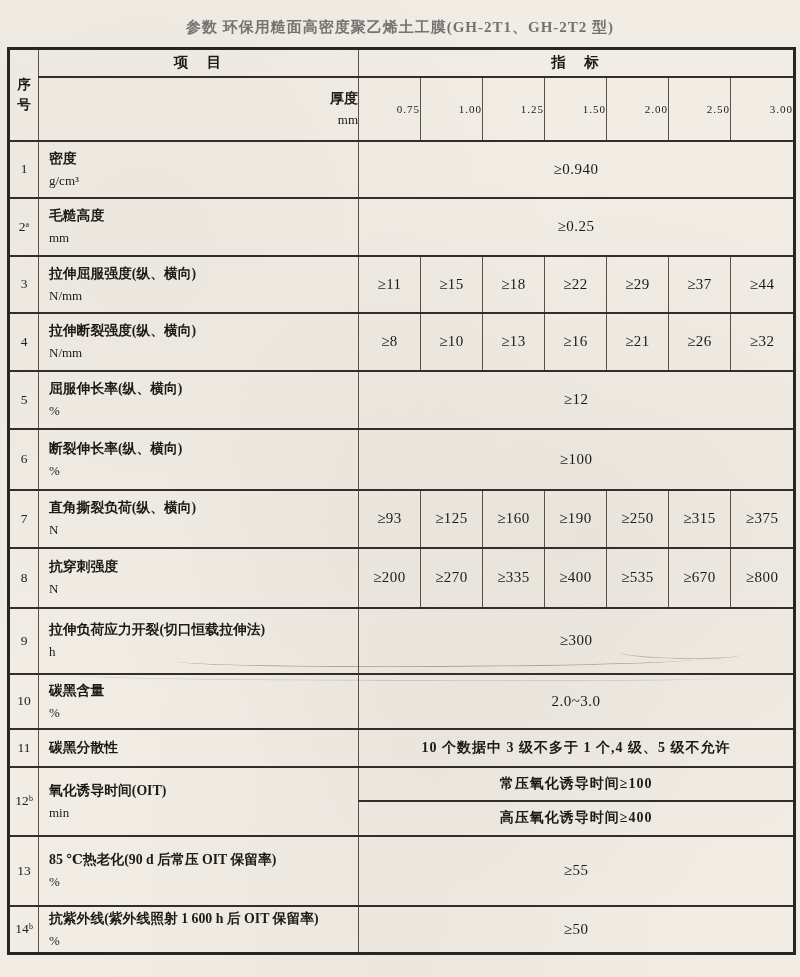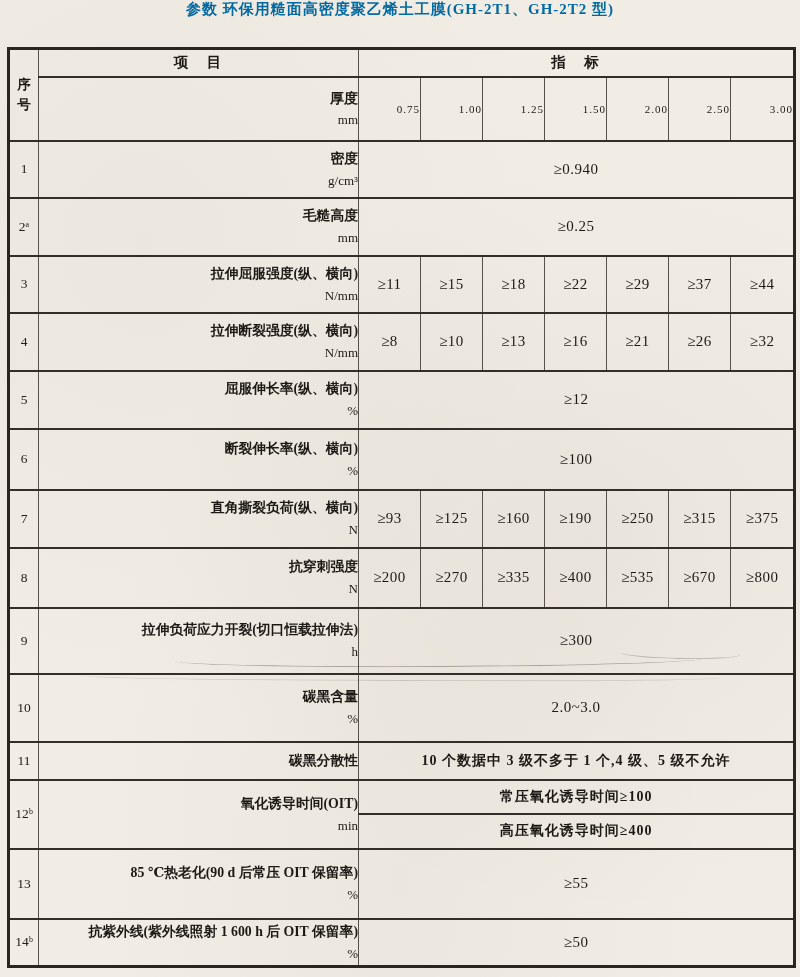--- a/index.html
+++ b/index.html
@@ -7,23 +7,23 @@
     width:800px;height:977px;position:relative;overflow:hidden;
     font-family:"Liberation Serif","DejaVu Serif","DejaVu Sans",serif;
     color:#1d1a16;
     background:
       radial-gradient(ellipse at 18% 25%, rgba(90,80,60,0.04), transparent 45%),
       radial-gradient(ellipse at 75% 55%, rgba(90,80,60,0.05), transparent 50%),
       radial-gradient(ellipse at 50% 90%, rgba(90,80,60,0.04), transparent 55%),
       #f1ede5;
   }
   .page-title{
-    position:absolute;top:0;left:0;width:100%;
+    position:absolute;top:18px;left:0;width:100%;
     text-align:center;font-weight:bold;font-size:15px;letter-spacing:1px;
-    color:#0369a1;
+    color:#737373;
     font-family:Liberation Serif, serif;
   }
   table.spec{
     position:absolute;left:7px;top:47px;width:786px;
     border-collapse:collapse;table-layout:fixed;
     border:3px solid #29251f;
   }
   td{
     border-left:1px solid #57514a;
     border-right:1px solid #57514a;
@@ -33,21 +33,21 @@
     overflow:hidden;
   }
   td.no{ text-align:center;font-size:13.5px;color:#24211c; }
   td.hdr{ text-align:center;font-weight:bold;font-size:14.5px;letter-spacing:2px; }
   td.serial-hdr{ white-space:pre-line;line-height:1.45;font-weight:bold;font-size:13.5px;text-align:center;letter-spacing:0; }
   .th-wrap{display:flex;flex-direction:column;align-items:flex-end;gap:4px;}
   .th-wrap .t1{font-weight:bold;font-size:14px;}
   .th-wrap .t2{font-size:13px;}
   td.thv{ text-align:right;font-size:11px;letter-spacing:1px; }
   td.lbl{ padding-left:10px; }
-  .lbl-in{display:flex;flex-direction:column;justify-content:center;gap:5px;text-align:right;}
+  .lbl-in{display:flex;flex-direction:column;justify-content:center;gap:5px;}
   .nm{font-weight:bold;font-size:13.8px;white-space:nowrap;}
   .un{font-size:13px;}
   td.val{ text-align:center;font-size:15px;letter-spacing:0.5px; }
   td.val.cn{ font-weight:bold;font-size:14px;letter-spacing:1px; }
   .artifact{position:absolute;pointer-events:none;}
   .a1{left:175px;top:652px;width:530px;height:14px;
       border-bottom:1px solid rgba(62,56,47,0.38);border-radius:50%;transform:rotate(-0.3deg);}
   .a2{left:620px;top:648px;width:120px;height:10px;
       border-bottom:1px solid rgba(62,56,47,0.30);border-radius:50%;transform:rotate(1.2deg);}
   .a3{left:80px;top:670px;width:640px;height:10px;
@@ -210,21 +210,21 @@
     <td class="no">9</td>
     <td class="lbl">
           <div class="lbl-in">
       <div class="nm">拉伸负荷应力开裂(切口恒载拉伸法)</div>
       <div class="un">h</div>
     </div>
         </td>
     <td class="val" colspan="7">≥300</td>
   </tr>
 
-  <tr style="height:68px">
+  <tr style="height:55px">
     <td class="no">10</td>
     <td class="lbl">
           <div class="lbl-in">
       <div class="nm">碳黑含量</div>
       <div class="un">%</div>
     </div>
         </td>
     <td class="val" colspan="7">2.0~3.0</td>
   </tr>
 

